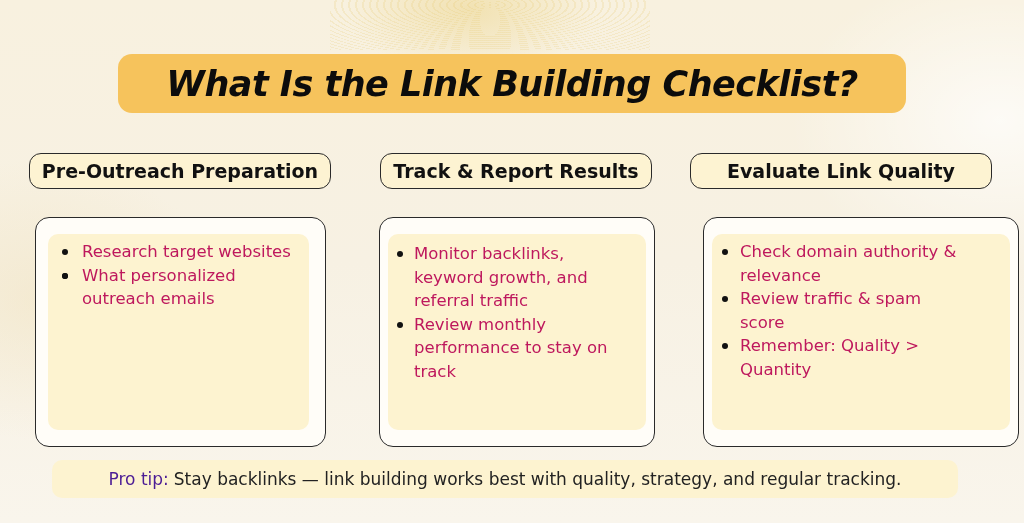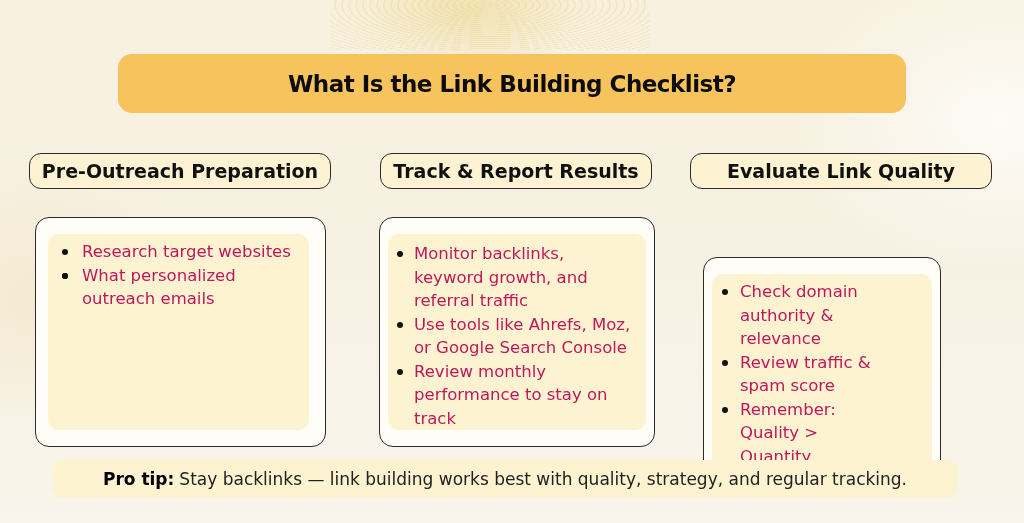--- a/index.html
+++ b/index.html
@@ -22,21 +22,21 @@
     pointer-events: none;
   }
   .title-pill {
     position: absolute; left: 118px; top: 54px; width: 788px; height: 59px;
     background: #f6c35c;
     border-radius: 14px;
     display: flex; align-items: center; justify-content: center;
   }
   .title-pill h1 {
     font-family: "DejaVu Sans", sans-serif;
-    font-weight: bold; font-size: 23px; letter-spacing: -0.5px; color: #0c0c0c;
+    font-weight: bold; font-size: 35px; letter-spacing: -0.5px; color: #0c0c0c; font-style: italic;
   }
   .col-header {
     position: absolute; top: 153px; height: 36px;
     background: #fdf3d2;
     border: 1.5px solid #2a2a2a;
     border-radius: 12px;
     display: flex; align-items: center; justify-content: center;
     font-weight: bold; font-size: 19px; color: #111;
     white-space: nowrap;
   }
@@ -64,21 +64,21 @@
     position: absolute; left: 14px; top: 9px;
     width: 6px; height: 6px; border-radius: 50%; background: #111;
   }
   .protip {
     position: absolute; left: 52px; top: 460px; width: 906px; height: 38px;
     background: #fdf3d0;
     border-radius: 10px;
     display: flex; align-items: center; justify-content: center;
     font-size: 17px; color: #222; white-space: nowrap;
   }
-  .protip b { font-weight: bold; color: #000000; margin-right: 5px; }
+  .protip b { font-weight: normal; color: #4c1d95; margin-right: 5px; }
 </style>
 </head>
 <body>
 
 <div class="contour"></div>
 
 <div class="title-pill">
   <h1>What Is the Link Building Checklist?</h1>
 </div>
 
@@ -91,28 +91,27 @@
       <li style="padding-right:50px;"><span class="bullet"></span><span>What personalized outreach emails</span></li>
     </ul>
   </div>
 </div>
 
 <div class="col-header" style="left:380px;width:272px;">Track &amp; Report Results</div>
 <div class="col-box" style="left:379px;width:276px;">
   <div class="col-inner" style="left:8px;right:8px;">
     <ul style="top:8px;">
       <li style="padding-left:26px;padding-right:40px;"><span class="bullet" style="left:9px;"></span><span>Monitor backlinks, keyword growth, and referral traffic</span></li>
-      <li style="padding-left:26px;"><span class="bullet" style="left:9px;"></span><span>Use tools like Ahrefs, Moz, or Google Search Console</span></li>
       <li style="padding-left:26px;padding-right:10px;"><span class="bullet" style="left:9px;"></span><span>Review monthly performance to stay on track</span></li>
     </ul>
   </div>
 </div>
 
 <div class="col-header" style="left:690px;width:302px;">Evaluate Link Quality</div>
-<div class="col-box" style="left:703px;width:238px;margin-top:40px;">
+<div class="col-box" style="left:703px;width:316px;">
   <div class="col-inner" style="left:8px;right:8px;">
     <ul>
       <li style="padding-left:28px;padding-right:16px;"><span class="bullet" style="left:10px;"></span><span>Check domain authority &amp; relevance</span></li>
       <li style="padding-left:28px;padding-right:42px;"><span class="bullet" style="left:10px;"></span><span>Review traffic &amp; spam score</span></li>
       <li style="padding-left:28px;padding-right:50px;"><span class="bullet" style="left:10px;"></span><span>Remember: Quality &gt; Quantity</span></li>
     </ul>
   </div>
 </div>
 
 <div class="protip">

